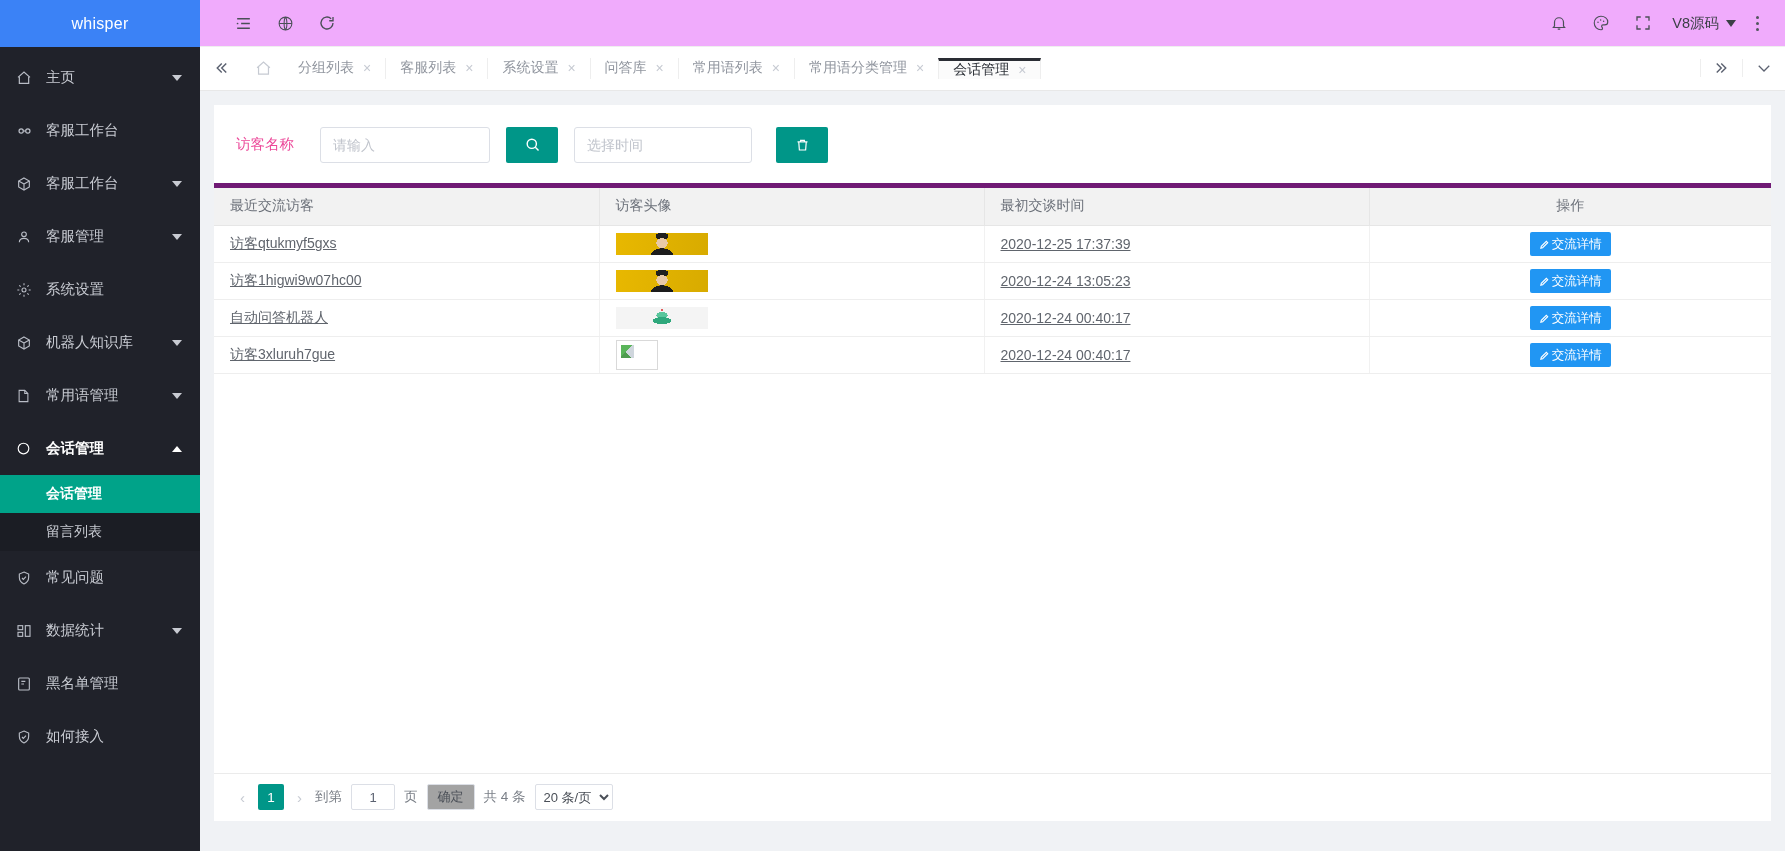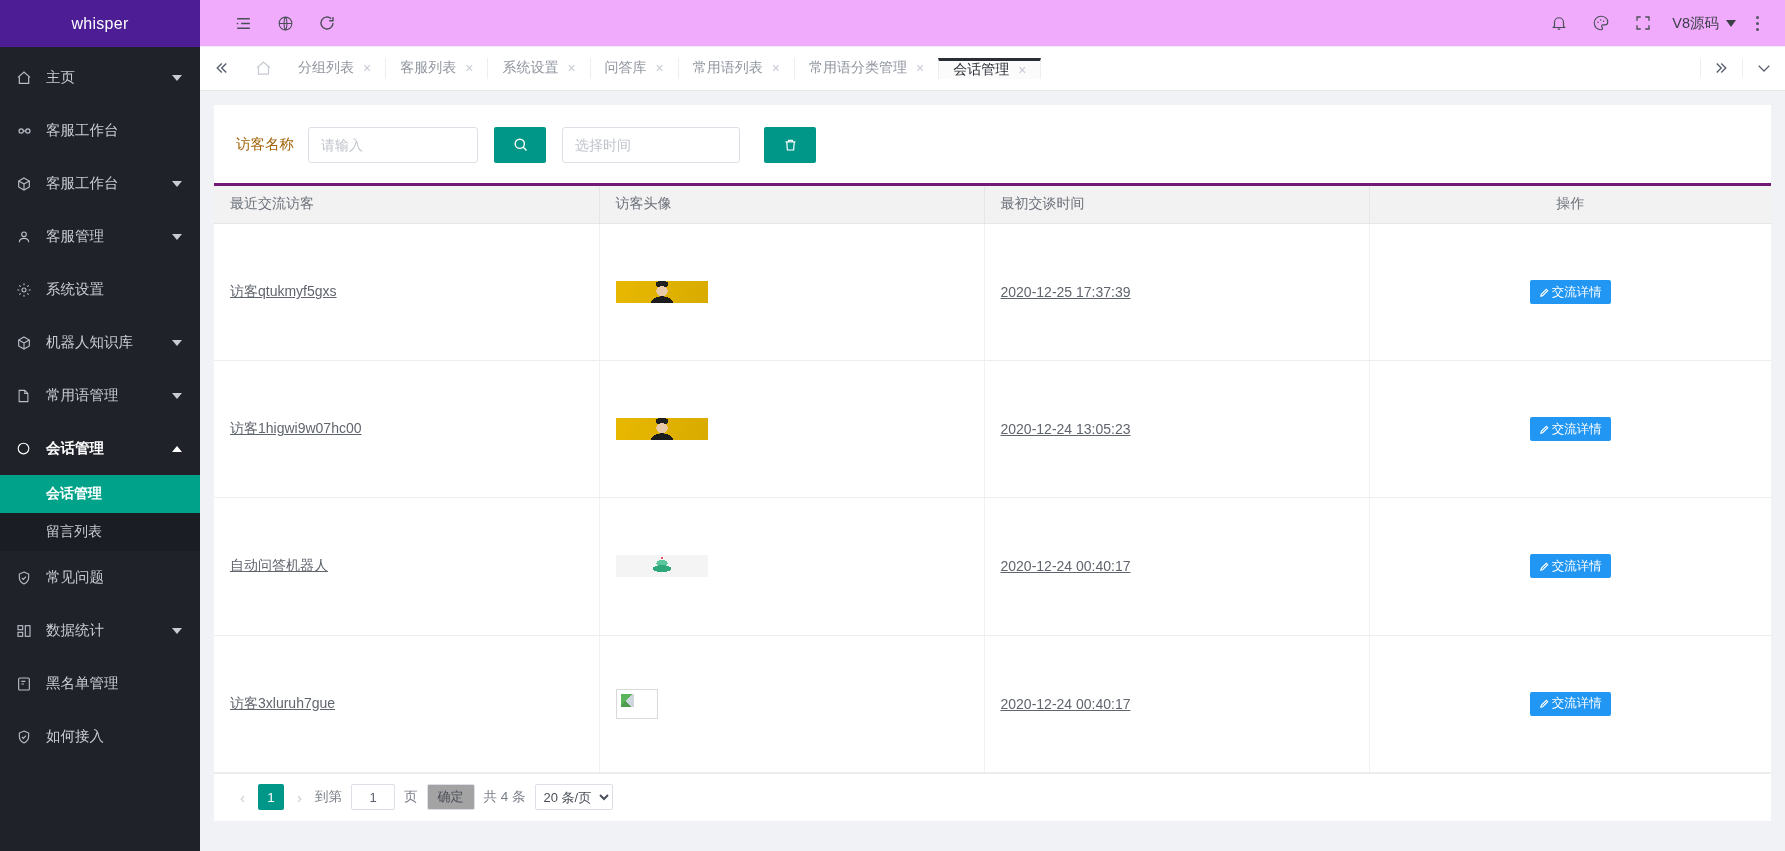--- a/index.html
+++ b/index.html
@@ -15,21 +15,21 @@
   .sidebar {
     width: 200px; flex: 0 0 200px;
     background: #20222a;
     color: #c3c6ce;
     height: 851px;
     overflow: hidden;
   }
   .brand {
     height: 47px; display: flex; align-items: center; justify-content: center;
     color: #ffffff; font-size: 16px; letter-spacing: .3px;
-    background: #4c1d95;
+    background: #3b82f6;
   }
   .nav { padding-top: 4px; }
   .nav-item {
     height: 53px; display: flex; align-items: center;
     padding: 0 18px 0 16px; cursor: pointer; position: relative;
     font-size: 14.5px; color: #c8cbd2;
   }
   .nav-item .ico {
     width: 22px; flex: 0 0 22px; display: inline-flex;
     align-items: center; justify-content: flex-start;
@@ -103,41 +103,41 @@
   .tab-right .tab-ctrl:last-child { border-right: none; color: #5b6170; }
 
   
   .content { flex: 1 1 auto; padding: 14px 14px 0 14px; overflow: hidden; }
   .panel {
     background: #ffffff; height: 716px; display: flex; flex-direction: column;
   }
   .search-row {
     display: flex; align-items: center; gap: 0; padding: 22px 0 20px 22px;
   }
-  .lbl-field { font-size: 14.5px; color: #a16207; margin-right: 14px; }
+  .lbl-field { font-size: 14.5px; color: #ec4899; margin-right: 26px; }
   .inp {
     height: 36px; border: 1px solid #dcdfe6; background: #fff; border-radius: 3px;
     font-size: 14px; color: #333; padding: 0 12px; outline: none;
     font-family: "Liberation Sans", sans-serif;
   }
   .inp::placeholder { color: #c0c4cc; }
   #visitor-name-input { width: 170px; }
   #time-input { width: 178px; margin-left: 0; }
   .btn-teal {
     background: #009688; border: none; color: #fff; height: 36px;
     min-width: 52px; display: inline-flex; align-items: center;
     justify-content: center; cursor: pointer; border-radius: 2px;
     margin-left: 16px; font-size: 15px;
   }
   .btn-teal.search { margin-left: 16px; margin-right: 16px; }
   .btn-teal.del { margin-left: 24px; width: 52px; }
 
   
-  .table-wrap { flex: 1 1 auto; display: flex; flex-direction: row;
-                margin: 0 0 0 0; border-top: 3px solid #701a75; }
+  .table-wrap { flex: 1 1 auto; display: flex; flex-direction: column;
+                margin: 0 0 0 0; border-top: 5px solid #701a75; }
   table { width: 100%; border-collapse: collapse; table-layout: fixed; }
   thead th {
     background: #f2f2f2; color: #6b7079; font-weight: normal;
     font-size: 14px; text-align: left; height: 38px; padding: 0 16px;
     border-right: 1px solid #e6e6e6; border-bottom: 1px solid #e6e6e6;
   }
   thead th:last-child { border-right: none; text-align: center; }
   tbody td {
     height: 37px; font-size: 14px; color: #60656d; padding: 0 16px;
     border-bottom: 1px solid #eeeeee; border-right: 1px solid #f1f1f1;

